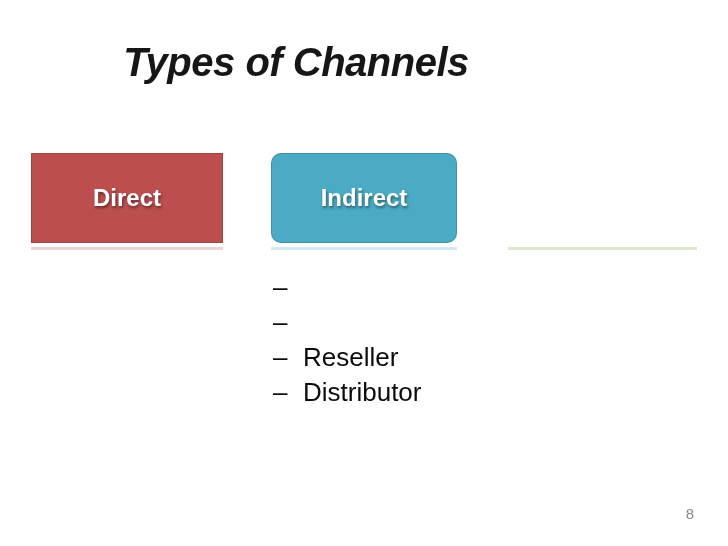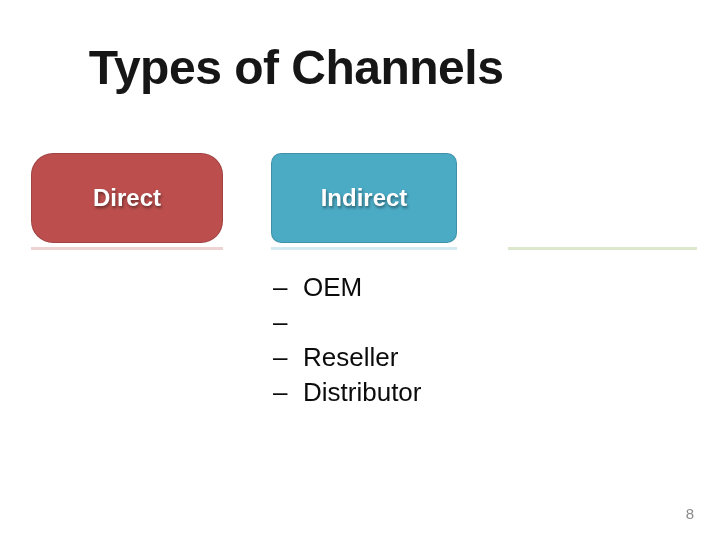--- a/index.html
+++ b/index.html
@@ -15,36 +15,37 @@
     overflow: hidden;
     font-family: "Liberation Sans", sans-serif;
   }
   .title {
     position: absolute;
     top: 40px;
     left: 0;
     width: 592px;
     margin: 0;
     text-align: center;
-    font-size: 48px;
+    font-size: 40px;
     font-weight: 700;
     letter-spacing: -0.5px;
     color: #161616;
+    font-style: italic;
   }
   .box {
     position: absolute;
     top: 153px;
     height: 90px;
     display: flex;
     align-items: center;
     justify-content: center;
     box-sizing: border-box;
     border: 1px solid rgba(0,0,0,0.15);
   }
-  .box-direct    { left: 31px;  width: 192px; border-radius: 22px; }
+  .box-direct    { left: 31px;  width: 192px; }
   .box-indirect  { left: 271px; width: 186px; }
   .box-licensing { left: 508px; width: 189px; }
   .box-label {
     color: #ffffff;
     font-weight: 700;
     font-size: 24px;
     text-shadow: 1px 2px 3px rgba(0,0,0,0.45);
   }
   .reflection {
     position: absolute;
@@ -98,21 +99,20 @@
   <div class="box box-indirect" style="background-color: rgb(75, 171, 197); border-radius: 10px;">
     <span class="box-label">Indirect</span>
   </div>
   <div class="reflection reflection-indirect" style="background-color: rgb(75, 171, 197);"></div>
 
   <div class="reflection reflection-licensing" style="background-color: rgb(120, 160, 50);"></div>
 
   <ul class="bullets">
     <li class="bullet">
       <span class="marker">–</span>
-      <span class="bullet-text">OEM</span>
     </li>
     <li class="bullet">
       <span class="marker">–</span>
     </li>
     <li class="bullet">
       <span class="marker">–</span>
       <span class="bullet-text">Reseller</span>
     </li>
     <li class="bullet">
       <span class="marker">–</span>

